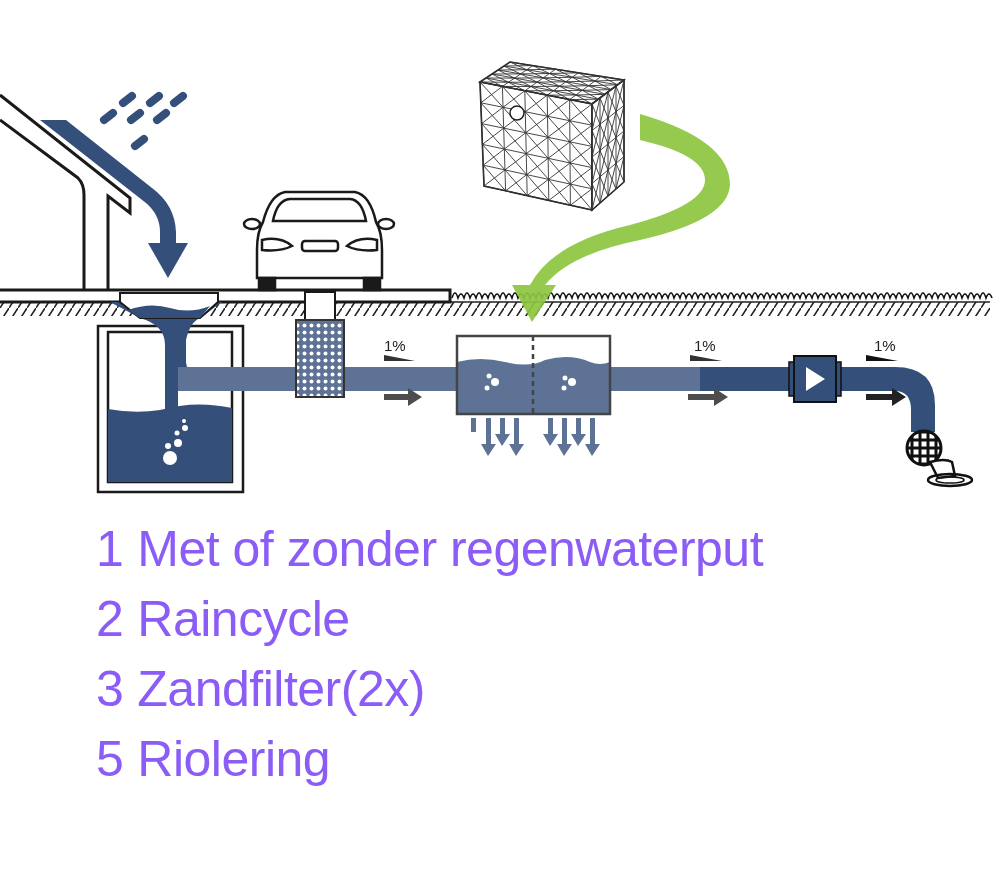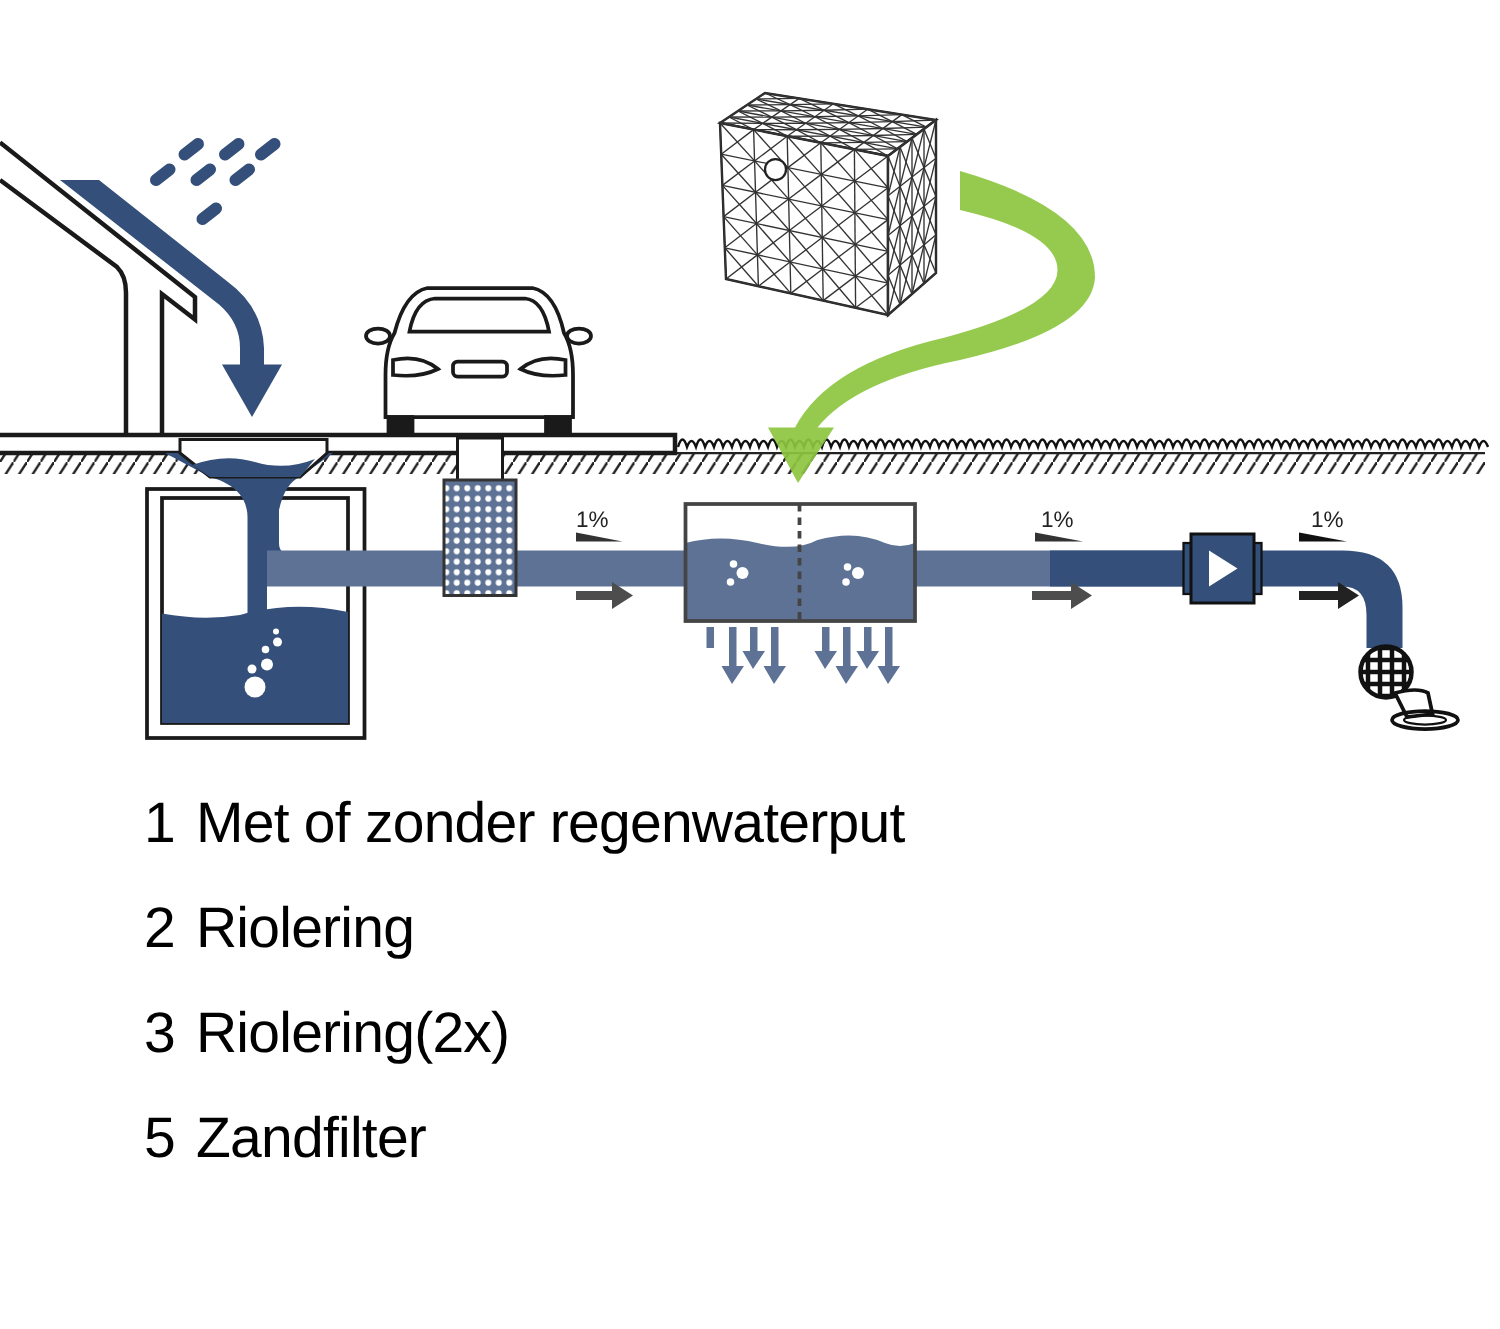--- a/index.html
+++ b/index.html
@@ -1,20 +1,20 @@
 <!DOCTYPE html>
 <html><head>
 <meta charset="utf-8">
 <style>
   html, body { margin:0; padding:0; background:#ffffff; }
   body { width:1000px; height:886px; position:relative; overflow:hidden; font-family:"Liberation Sans", sans-serif; }
   #diagram { position:absolute; left:0; top:0; width:1000px; height:510px; }
   .slope-label { font-family:"Liberation Sans", sans-serif; font-size:15px; fill:#222; }
   #legend { position:absolute; left:96px; top:514px; margin:0; padding:0; list-style:none; }
-  #legend li { font-family:"Liberation Sans", sans-serif; font-size:38px; line-height:70px; color:#000000; white-space:nowrap; letter-spacing:-0.5px; }
+  #legend li { font-family:"Liberation Sans", sans-serif; font-size:50px; line-height:70px; color:#8b5cf6; white-space:nowrap; letter-spacing:-0.5px; }
   #legend li span.num { margin-right:14px; }
 </style>
 </head>
 <body>
 
 <svg id="diagram" viewBox="0 0 1000 510" xmlns="http://www.w3.org/2000/svg">
   <defs>
     <pattern id="hatch" width="9" height="14" patternUnits="userSpaceOnUse">
       <line x1="0" y1="14" x2="9" y2="0" stroke="#222" stroke-width="1.6"></line>
     </pattern>
@@ -326,16 +326,16 @@
     <circle cx="517" cy="113" r="7" fill="#fff" stroke="#222" stroke-width="1.5"></circle>
   </g>
 
   <g>
     <path d="M640,114 Q730,140 730,185 Q728,220 640,240 Q570,254 545,285 L556,285 L532,322 L512,285 L530,285 Q552,243 630,225 Q705,205 705,180 Q705,155 640,140 Z" fill="#8cc63f" opacity="0.92"></path>
   </g>
 </svg>
 
 <ol id="legend">
   <li><span class="num">1</span><span>Met of zonder regenwaterput</span></li>
-  <li><span class="num">2</span><span>Riolering</span></li>
-  <li><span class="num">3</span><span>Riolering(2x)</span></li>
-  <li><span class="num">5</span><span>Zandfilter</span></li>
+  <li><span class="num">2</span><span>Raincycle</span></li>
+  <li><span class="num">3</span><span>Zandfilter(2x)</span></li>
+  <li><span class="num">5</span><span>Riolering</span></li>
 </ol>
 
 </body></html>

